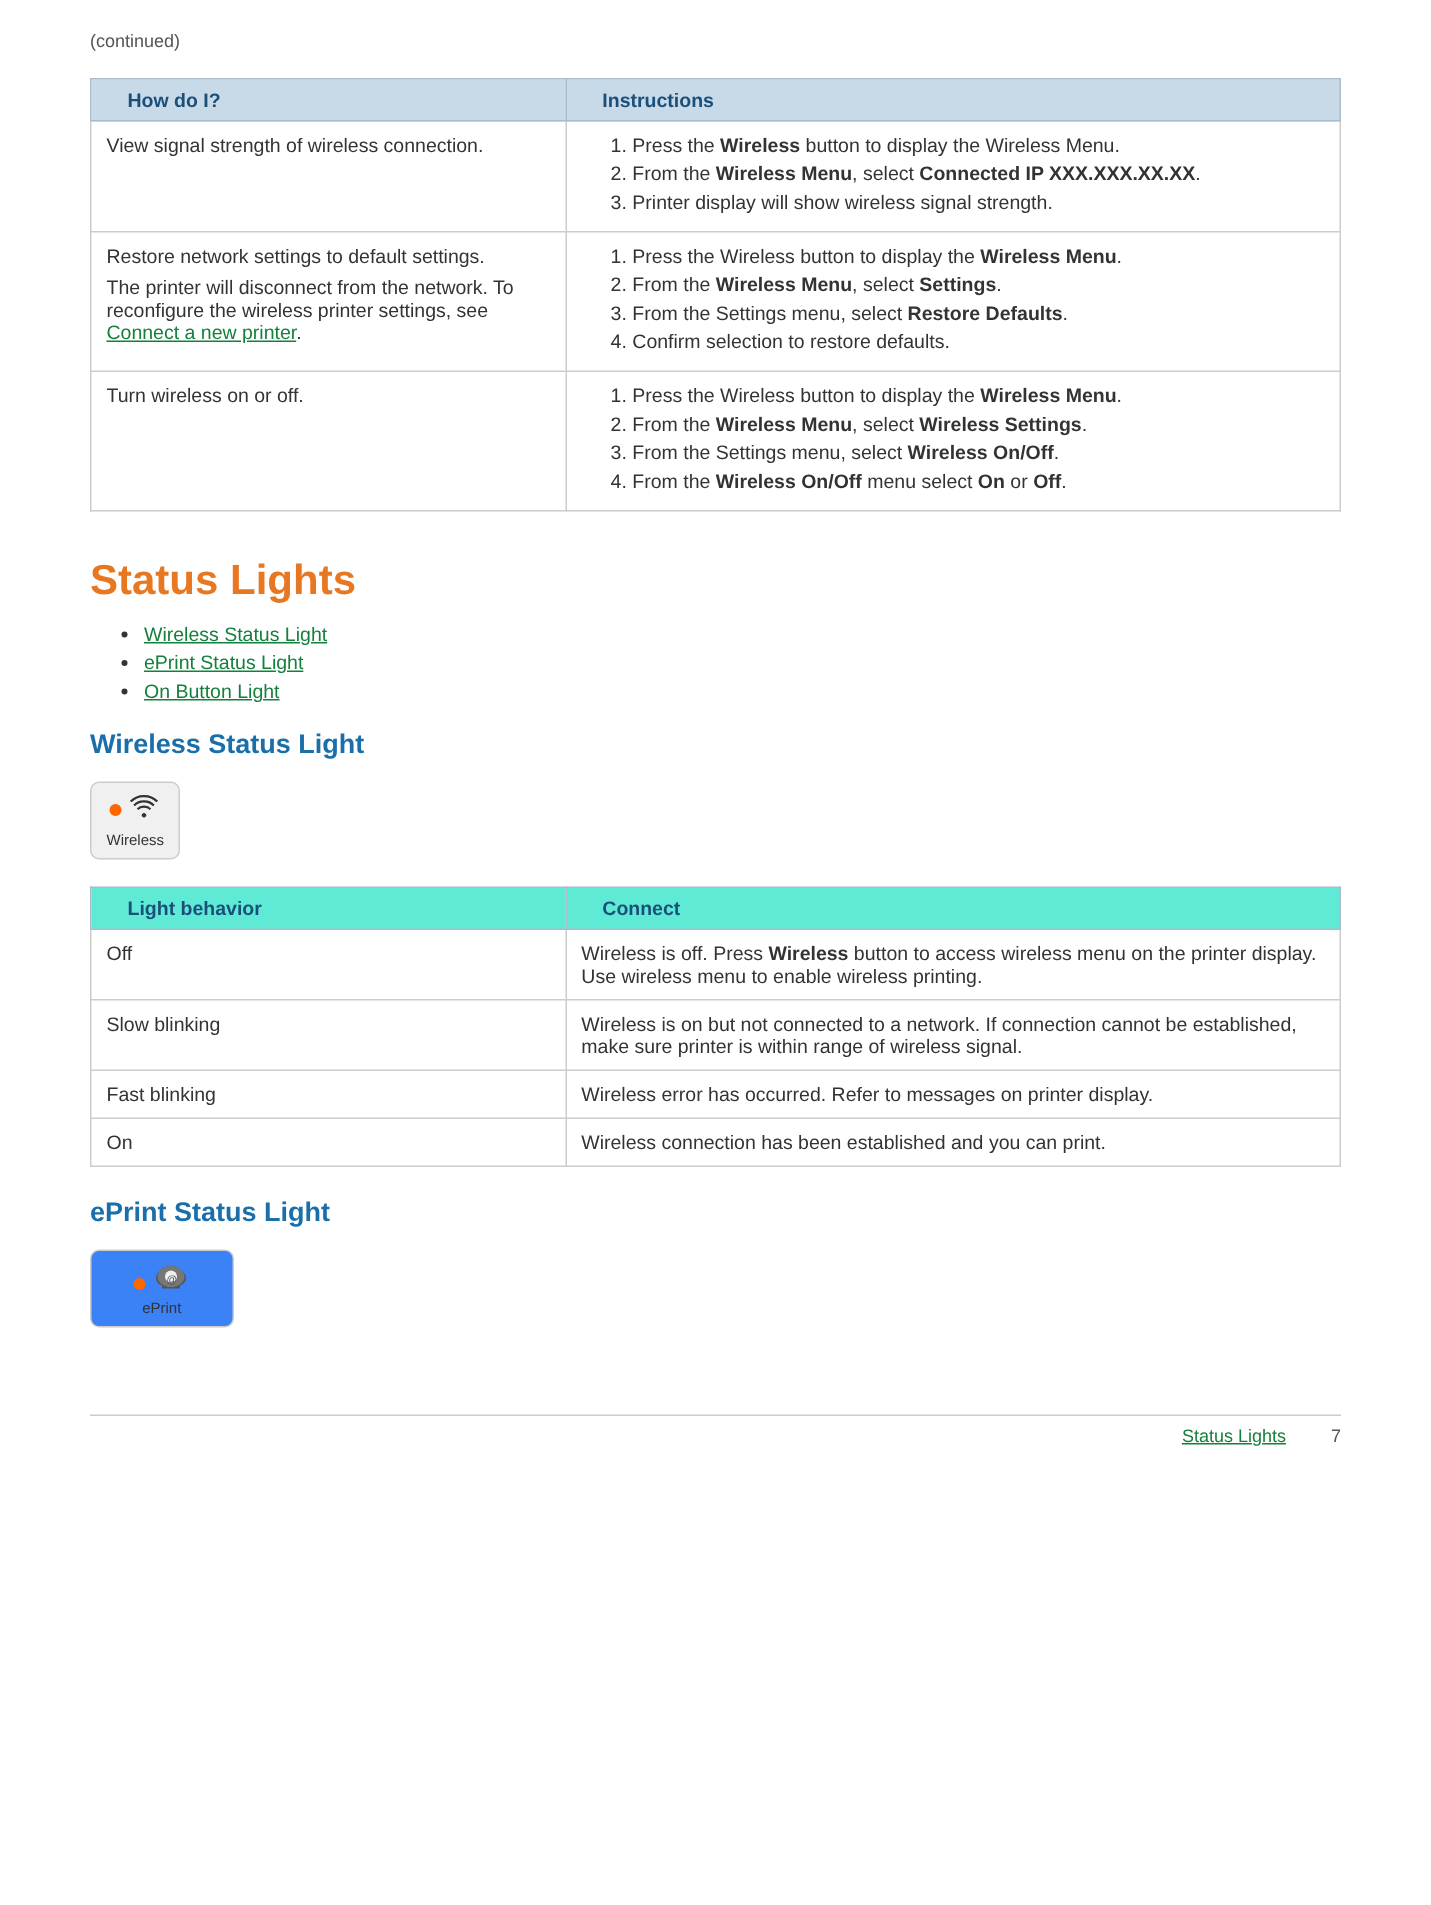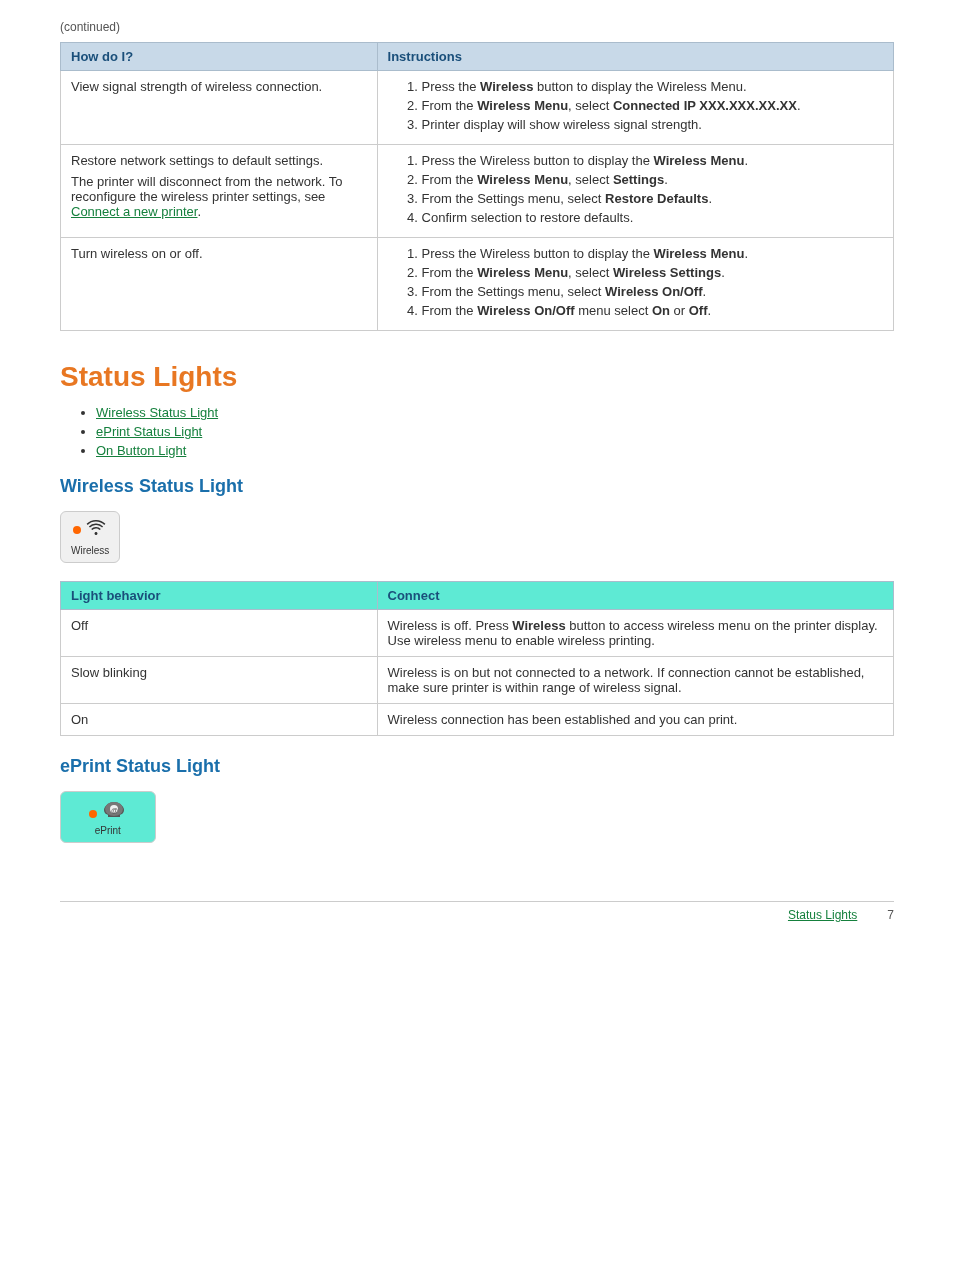--- a/index.html
+++ b/index.html
@@ -8,33 +8,33 @@
       font-size: 13px;
       color: #333;
       background: #fff;
       width: 954px;
       min-height: 1270px;
       padding: 20px 60px;
     }
     .continued {
       font-size: 12px;
       color: #555;
-      margin-bottom: 8px;
+      margin-bottom: 18px;
     }
     table {
       width: 100%;
       border-collapse: collapse;
       margin-bottom: 20px;
     }
     table th {
       background: #c8d9e8;
       color: #1a4f7a;
       font-weight: bold;
       font-size: 13px;
-      padding: 6px 10px;
+      padding: 6px 24px;
       border: 1px solid #aabccc;
       text-align: left;
     }
     table td {
       padding: 8px 10px;
       border: 1px solid #ccc;
       vertical-align: top;
       font-size: 13px;
     }
     table td:first-child {
@@ -116,21 +116,21 @@
     }
     .light-table th {
       background: #5eead4;
       color: #1a4f7a;
     }
     .eprint-icon-box {
       display: inline-flex;
       flex-direction: column;
       align-items: center;
       justify-content: center;
-      background: #5eead4;
+      background: #3b82f6;
       border: 1px solid #ccc;
       border-radius: 6px;
       padding: 6px 28px;
       margin-bottom: 18px;
       min-width: 60px;
     }
     .footer-line {
       display: flex;
       justify-content: flex-end;
       align-items: center;
@@ -243,20 +243,24 @@
     </tr>
   </thead>
   <tbody>
     <tr>
       <td>Off</td>
       <td>Wireless is off. Press <strong>Wireless</strong> button to access wireless menu on the printer display. Use wireless menu to enable wireless printing.</td>
     </tr>
     <tr>
       <td>Slow blinking</td>
       <td>Wireless is on but not connected to a network. If connection cannot be established, make sure printer is within range of wireless signal.</td>
+    </tr>
+    <tr>
+      <td>Fast blinking</td>
+      <td>Wireless error has occurred. Refer to messages on printer display.</td>
     </tr>
     <tr>
       <td>On</td>
       <td>Wireless connection has been established and you can print.</td>
     </tr>
   </tbody>
 </table>
 
 
 <h2 class="section-title">ePrint Status Light</h2>

